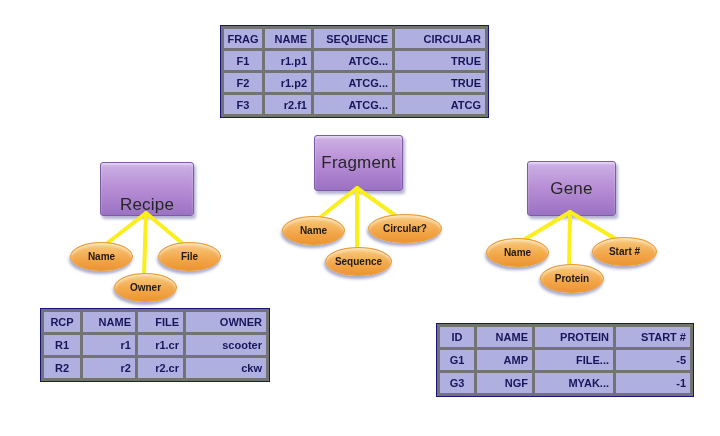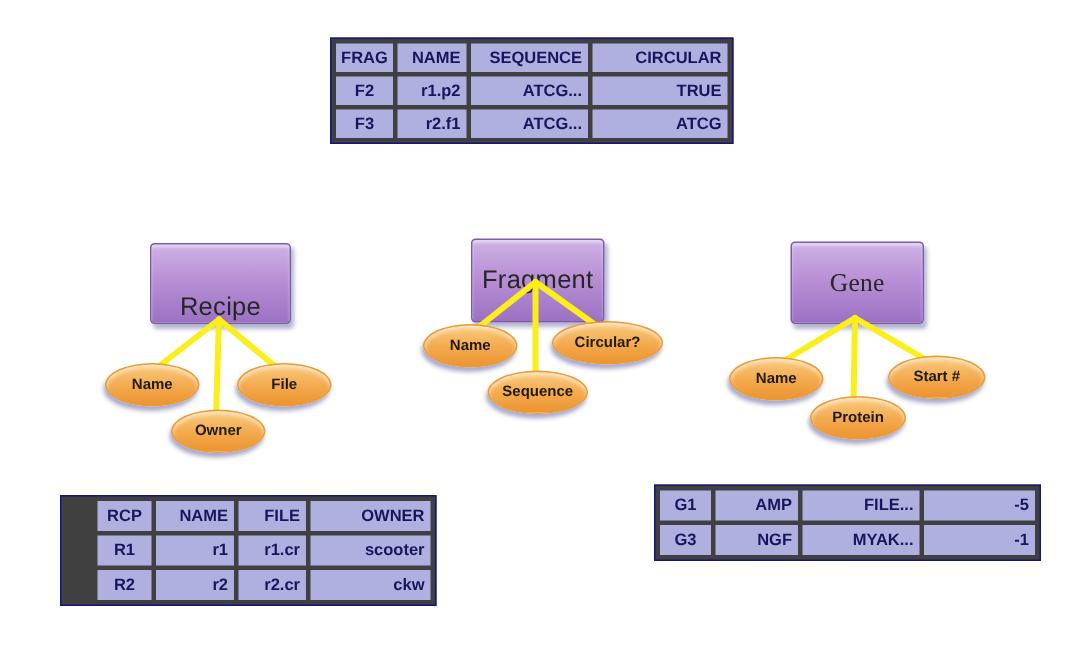--- a/index.html
+++ b/index.html
@@ -37,21 +37,21 @@
     box-shadow:-1px 3px 3px rgba(125,125,175,.65), inset 0 2px 3px rgba(255,255,255,.55);
     display:flex;align-items:center;justify-content:center;
     color:#201a12;font-size:10px;font-weight:bold;
   }
 
   
   table.dbtable{
     position:absolute;z-index:4;
     border-collapse:separate;
     border-spacing:3px;
-    background:#404040;
+    background:#737373;
     border:1px solid #15157d;
     table-layout:fixed;
   }
   table.dbtable td{
     background:#b0b0e0;
     color:#16165c;
     font-size:11px;font-weight:bold;
     padding:0 4px 0 2px;
     height:19px;
     white-space:nowrap;
@@ -87,34 +87,34 @@
   <div class="attr" style="left:70px;top:242px;width:61px;height:27px;">
     <span>Name</span>
   </div>
   <div class="attr" style="left:114px;top:273px;width:61px;height:27px;">
     <span>Owner</span>
   </div>
   <div class="attr" style="left:158px;top:242px;width:61px;height:27px;">
     <span>File</span>
   </div>
 
-  <div class="entity" style="left:314px;top:135px;width:87px;height:54px;margin-top:24px;">
+  <div class="entity" style="left:314px;top:135px;width:87px;height:54px;">
     <span>Fragment</span>
   </div>
   <div class="attr" style="left:282px;top:216px;width:61px;height:27px;">
     <span>Name</span>
   </div>
   <div class="attr" style="left:325px;top:247px;width:65px;height:27px;">
     <span>Sequence</span>
   </div>
   <div class="attr" style="left:368px;top:214px;width:72px;height:27px;text-align:center;">
     <span>Circular?</span>
   </div>
 
-  <div class="entity" style="left:527px;top:161px;width:87px;height:53px;font-family:Liberation Serif, serif;">
+  <div class="entity" style="left:527px;top:161px;width:87px;height:53px;">
     <span>Gene</span>
   </div>
   <div class="attr" style="left:486px;top:238px;width:61px;height:27px;">
     <span>Name</span>
   </div>
   <div class="attr" style="left:540px;top:264px;width:62px;height:27px;">
     <span>Protein</span>
   </div>
   <div class="attr" style="left:592px;top:237px;width:63px;height:27px;">
     <span>Start #</span>
@@ -128,35 +128,41 @@
         <col style="width:90px">
       </colgroup>
     <tbody>
         <tr>
       <td class="first">FRAG</td>
       <td>NAME</td>
       <td>SEQUENCE</td>
       <td>CIRCULAR</td>
     </tr>
     <tr>
+      <td class="first">F1</td>
+      <td>r1.p1</td>
+      <td>ATCG...</td>
+      <td>TRUE</td>
+    </tr>
+    <tr>
       <td class="first">F2</td>
       <td>r1.p2</td>
       <td>ATCG...</td>
       <td>TRUE</td>
     </tr>
     <tr>
       <td class="first">F3</td>
       <td>r2.f1</td>
       <td>ATCG...</td>
       <td>ATCG</td>
     </tr>
   </tbody>
     </table>
 
-  <table class="dbtable rows21" style="left:40px;top:330px;padding-left:21px;">
+  <table class="dbtable rows21" style="left:40px;top:308px;">
     <colgroup>
         <col style="width:36px">
         <col style="width:52px">
         <col style="width:45px">
         <col style="width:80px">
       </colgroup>
     <tbody>
         <tr>
       <td class="first">RCP</td>
       <td>NAME</td>
@@ -179,20 +185,26 @@
     </table>
 
   <table class="dbtable rows21" style="left:436px;top:323px;">
     <colgroup>
         <col style="width:34px">
         <col style="width:55px">
         <col style="width:78px">
         <col style="width:74px">
       </colgroup>
     <tbody>
+        <tr>
+      <td class="first">ID</td>
+      <td>NAME</td>
+      <td>PROTEIN</td>
+      <td>START #</td>
+    </tr>
     <tr>
       <td class="first">G1</td>
       <td>AMP</td>
       <td>FILE...</td>
       <td>-5</td>
     </tr>
     <tr>
       <td class="first">G3</td>
       <td>NGF</td>
       <td>MYAK...</td>

